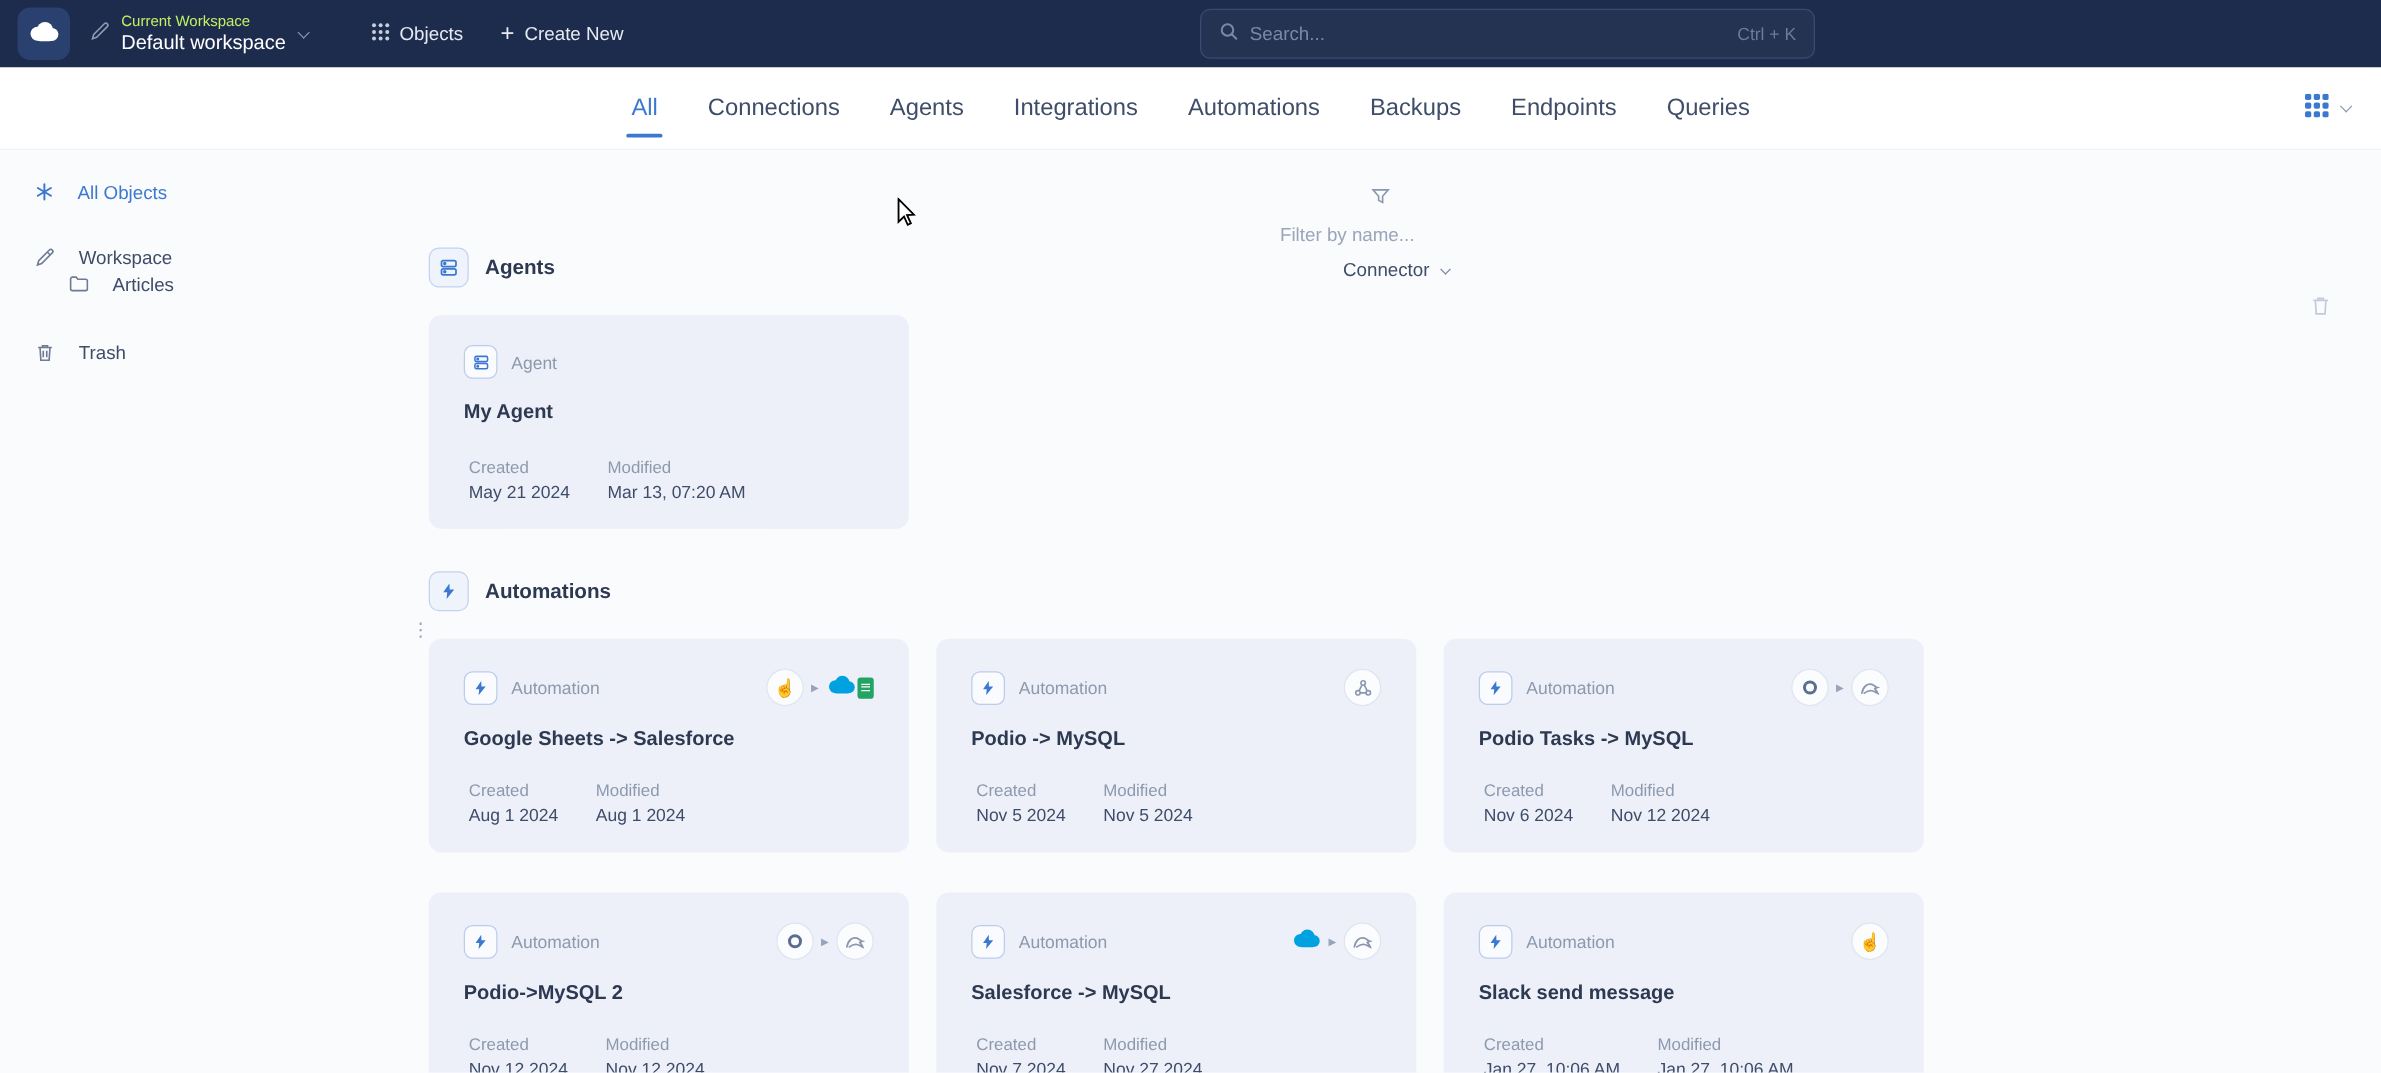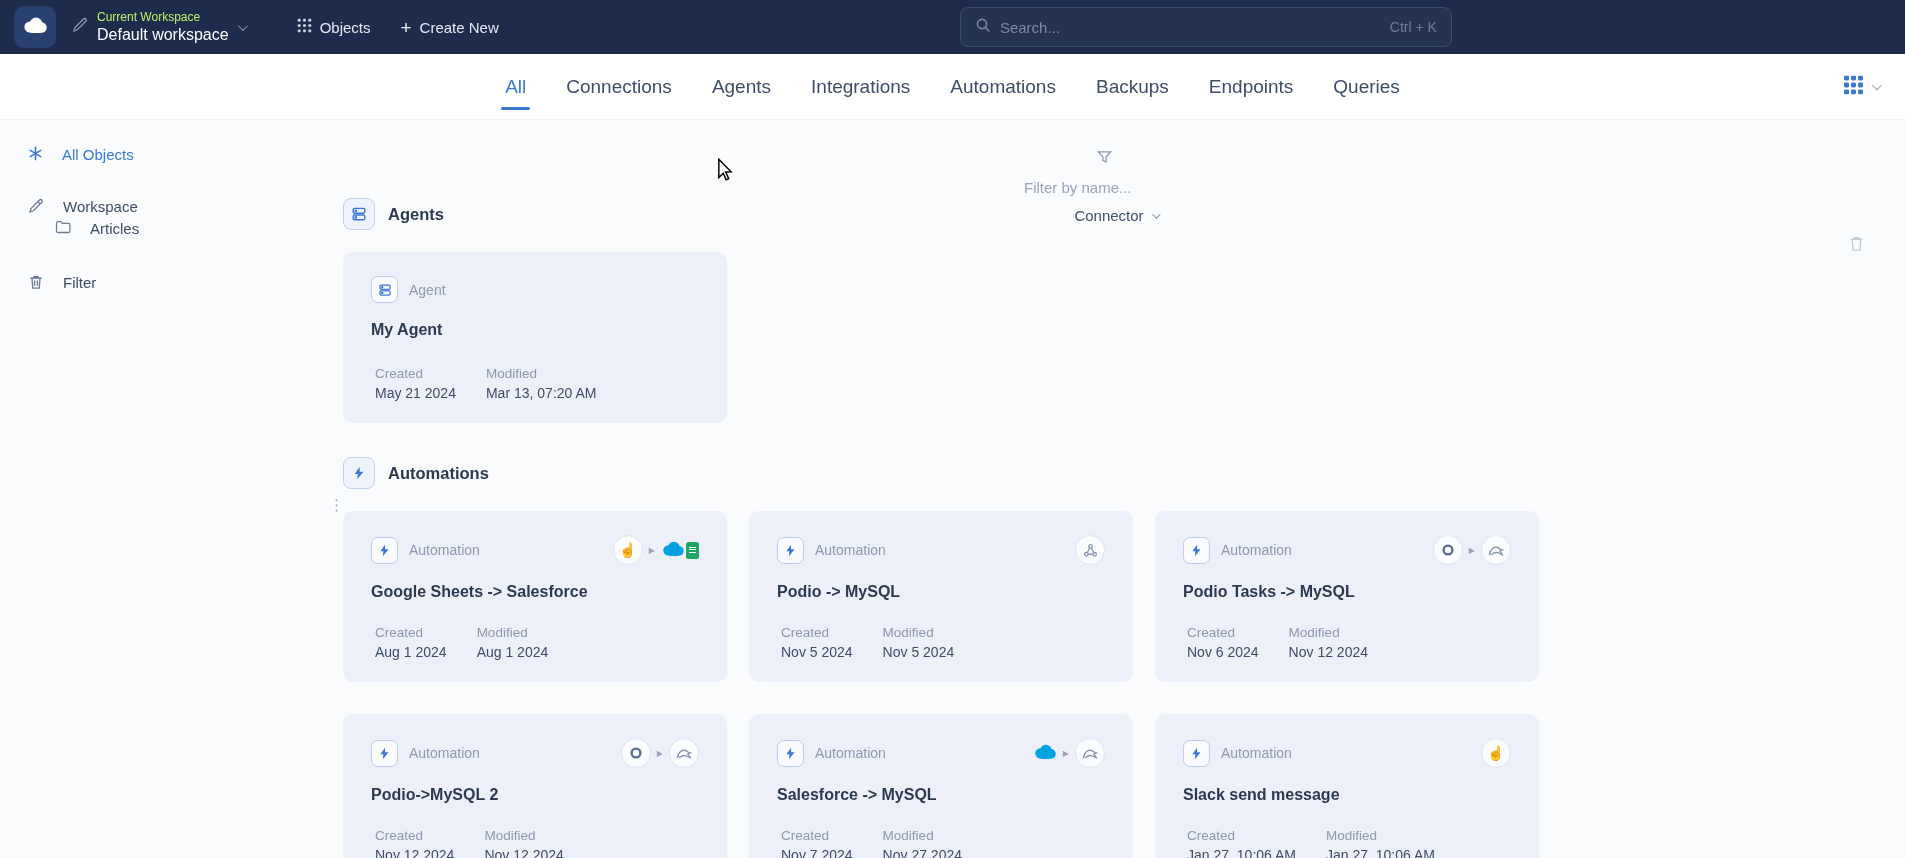--- a/index.html
+++ b/index.html
@@ -279,21 +279,21 @@
           </svg>
       </span>
       <span>Articles</span>
     </div>
     <div class="side-item">
       <span>
         <svg width="16" height="16" viewBox="0 0 16 16" fill="none" stroke="#6e7b93" stroke-width="1.3">
             <path d="M2.5 4h11M6 4V2.6h4V4M4 4l.7 10.2h6.6L12 4M6.6 6.5v5.2M9.4 6.5v5.2"></path>
           </svg>
       </span>
-      <span>Filter</span>
+      <span>Trash</span>
     </div>
   </aside>
 
   <main class="content">
 
     <div class="filter-row">
       <span>
         <svg width="15" height="14" viewBox="0 0 16 14" fill="none" stroke="#8a97ad" stroke-width="1.4">
             <path d="M1.5 1.5h13L9.7 7v5.3l-3.4-1.8V7Z"></path>
           </svg>

